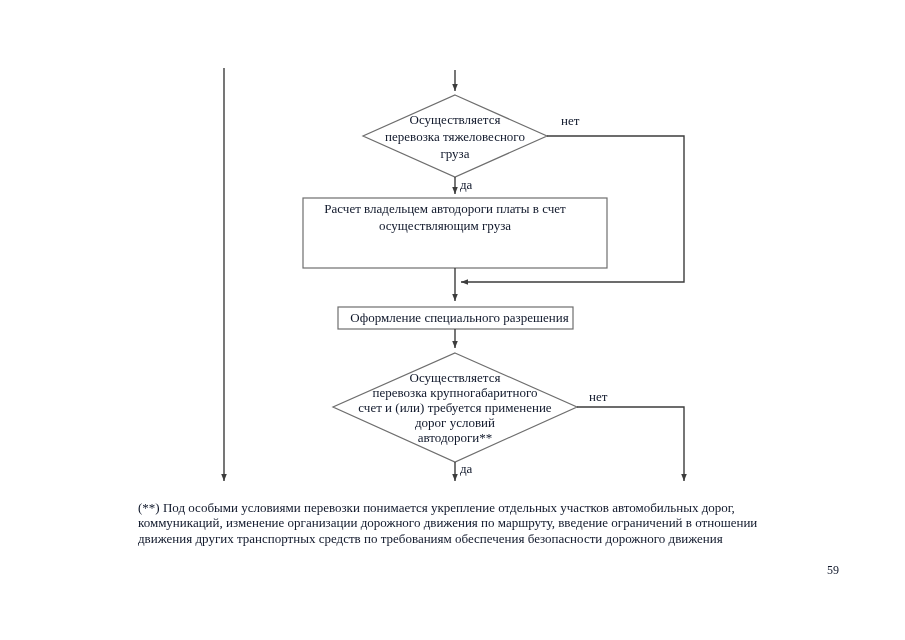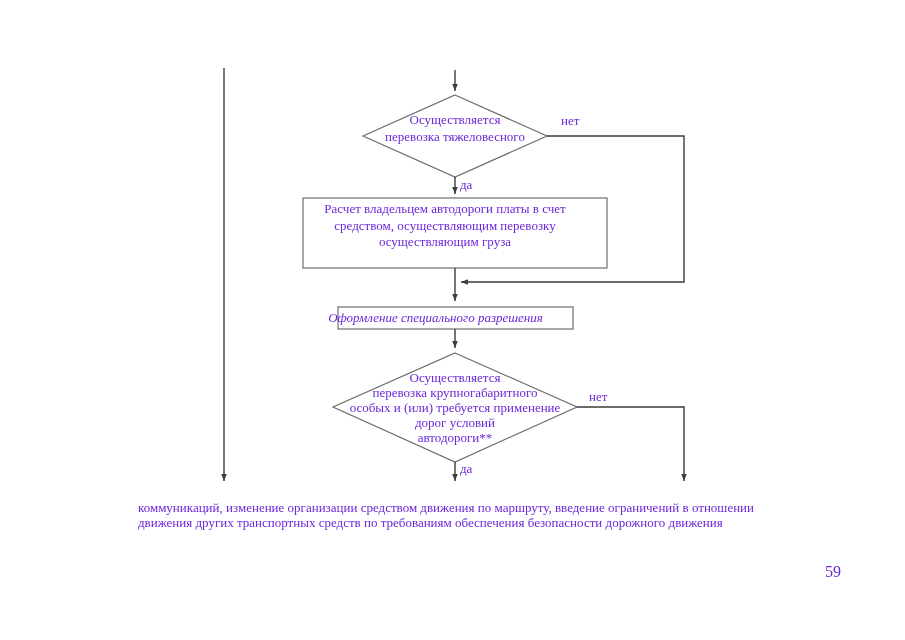--- a/index.html
+++ b/index.html
@@ -27,33 +27,33 @@
     fill: none;
   }
   .shape {
     stroke: #6e6e6e;
     stroke-width: 1.2;
     fill: #ffffff;
   }
   .txt {
     position: absolute;
     font-size: 13px;
-    color: #6d28d9;
+    color: #0f172a;
   }
   .center { text-align: center; }
   .d1-text   { left: 363px; top: 111px; width: 184px; line-height: 17px; }
   .p1-text   { left: 305px; top: 201px; width: 280px; line-height: 16.5px; }
-  .p2-text   { left: 318px; top: 307px; width: 235px; height: 22px; line-height: 22px; font-style: italic; }
+  .p2-text   { left: 342px; top: 307px; width: 235px; height: 22px; line-height: 22px; }
   .d2-text   { left: 333px; top: 370px; width: 244px; line-height: 15px; }
   .label-yes1 { left: 460px; top: 177px; }
   .label-no1  { left: 561px; top: 113px; }
   .label-yes2 { left: 460px; top: 461px; }
   .label-no2  { left: 589px; top: 389px; }
   .footnote  { left: 138px; top: 500px; width: 665px; line-height: 15.4px; }
-  .page-num  { left: 813px; top: 563px; width: 40px; font-size: 16px; text-align: center; }
+  .page-num  { left: 813px; top: 563px; width: 40px; font-size: 12px; text-align: center; }
 </style>
 </head>
 <body>
 
 <div class="page">
 
   <svg class="flow" width="905" height="640" viewBox="0 0 905 640">
     <defs>
       <marker id="arrowhead" markerUnits="userSpaceOnUse" markerWidth="9" markerHeight="8" refX="7" refY="2.8" orient="auto">
         <path d="M0,0 L7,2.8 L0,5.6 Z" fill="#3d3d3d"></path>
@@ -81,44 +81,45 @@
     <polygon class="shape" points="455,353 577,407 455,462 333,407"></polygon>
 
     <path class="connector" d="M455,462 V481" marker-end="url(#arrowhead)"></path>
 
     <path class="connector" d="M577,407 H684 V481" marker-end="url(#arrowhead)"></path>
   </svg>
 
   <div class="txt center d1-text">
     <div>Осуществляется</div>
     <div>перевозка тяжеловесного</div>
+    <div>груза</div>
   </div>
 
   <div class="txt label-no1">нет</div>
   <div class="txt label-yes1">да</div>
 
   <div class="txt center p1-text">
     <div>Расчет владельцем автодороги платы в счет</div>
-    <div>средством, осуществляющим перевозку</div>
     <div>осуществляющим груза</div>
   </div>
 
   <div class="txt center p2-text">Оформление специального разрешения</div>
 
   <div class="txt center d2-text">
     <div>Осуществляется</div>
     <div>перевозка крупногабаритного</div>
-    <div>особых и (или) требуется применение</div>
+    <div>счет и (или) требуется применение</div>
     <div>дорог условий</div>
     <div>автодороги**</div>
   </div>
 
   <div class="txt label-no2">нет</div>
   <div class="txt label-yes2">да</div>
 
   <div class="txt footnote">
-    <div>коммуникаций, изменение организации средством движения по маршруту, введение ограничений в отношении</div>
+    <div>(**) Под особыми условиями перевозки понимается укрепление отдельных участков автомобильных дорог,</div>
+    <div>коммуникаций, изменение организации дорожного движения по маршруту, введение ограничений в отношении</div>
     <div>движения других транспортных средств по требованиям обеспечения безопасности дорожного движения</div>
   </div>
 
   <div class="txt page-num">59</div>
 
 </div>
 
 </body></html>

